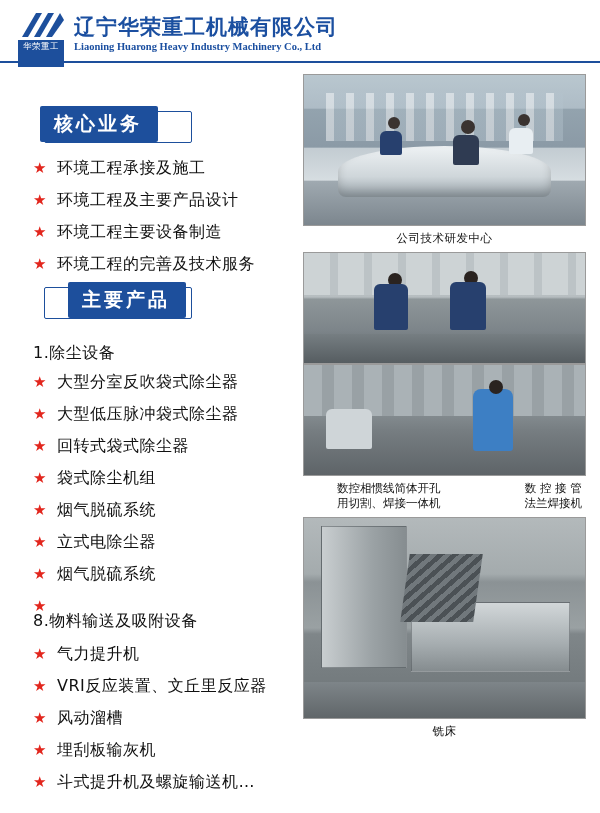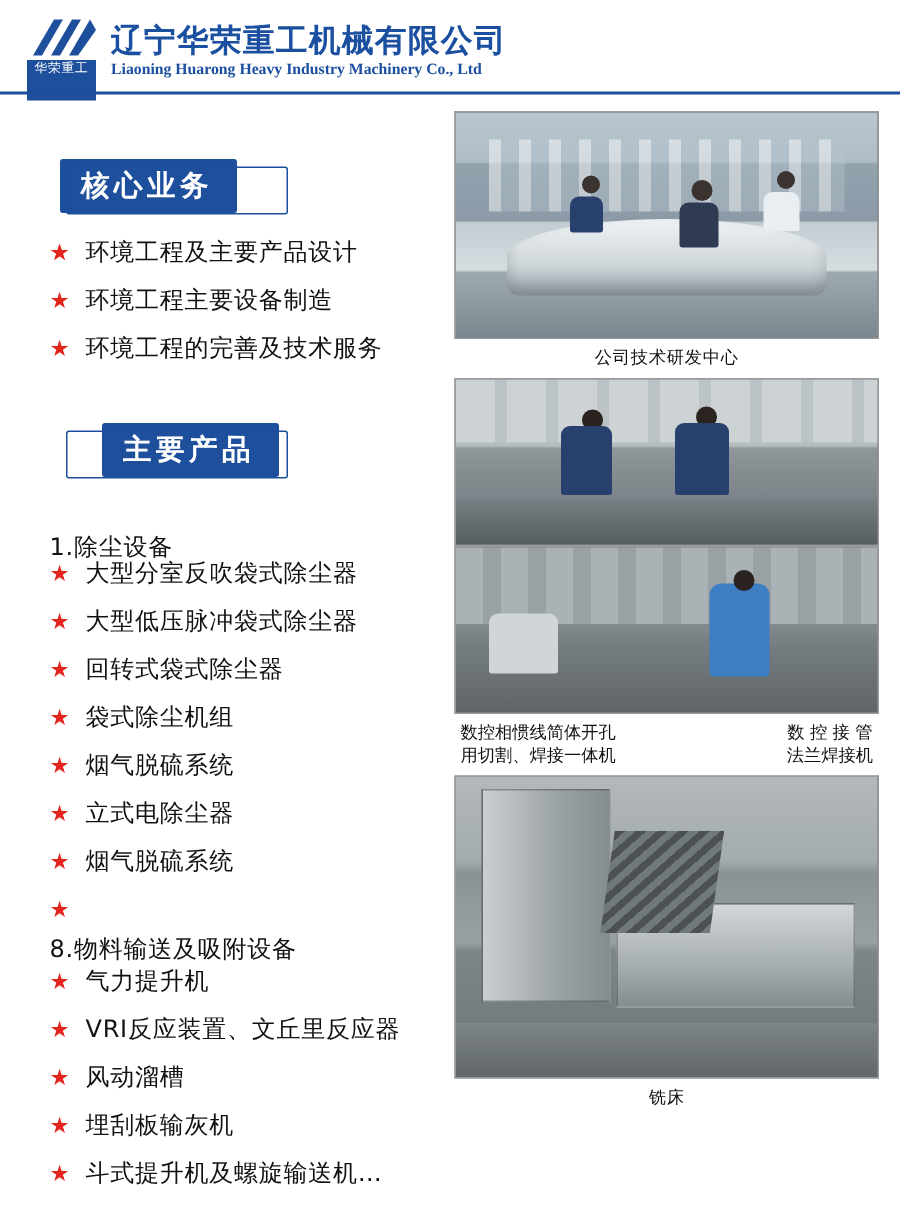--- a/index.html
+++ b/index.html
@@ -137,21 +137,21 @@
     left: 0;
     top: 0;
     width: 18px;
     height: 32px;
     color: #e2261d;
     font-size: 15px;
     line-height: 32px;
     text-align: left;
   }
   .plain-item {
-    margin: 16px 0 0 33px;
+    margin: 4px 0 0 33px;
     padding-left: 0;
     font-size: 16px;
     color: #111111;
     line-height: 34px;
     letter-spacing: 0.5px;
   }
 
   .block-core { position: absolute; left: 0; top: 36px; width: 300px; }
   .block-core-list { position: absolute; left: 0; top: 82px; width: 300px; }
   .block-prod { position: absolute; left: 0; top: 212px; width: 300px; padding-left: 28px; }
@@ -182,20 +182,21 @@
     letter-spacing: 0.5px;
     line-height: 15px;
   }
   .caption-2col {
     display: flex;
     justify-content: space-between;
     padding: 5px 4px 6px 4px;
     font-size: 11.5px;
     color: #111111;
     line-height: 15px;
+    margin-left: 30px;
   }
   .caption-2col > div { text-align: center; }
 
   .photo-1 { height: 150px; }
   .photo-2 { height: 110px; }
   .photo-3 { height: 110px; }
   .photo-4 { height: 200px; }
 
   
   .ph-office {
@@ -304,20 +305,21 @@
 
   <div class="left-col">
 
     <div class="block-core title-wrap">
       <span class="section-title">核心业务</span>
     </div>
 
     <ul class="bullet-list block-core-list">
       <li class="bullet-item">
         <span class="star">★</span>
+        <span>环境工程承接及施工</span>
       </li>
       <li class="bullet-item">
         <span class="star">★</span>
         <span>环境工程及主要产品设计</span>
       </li>
       <li class="bullet-item">
         <span class="star">★</span>
         <span>环境工程主要设备制造</span>
       </li>
       <li class="bullet-item">

